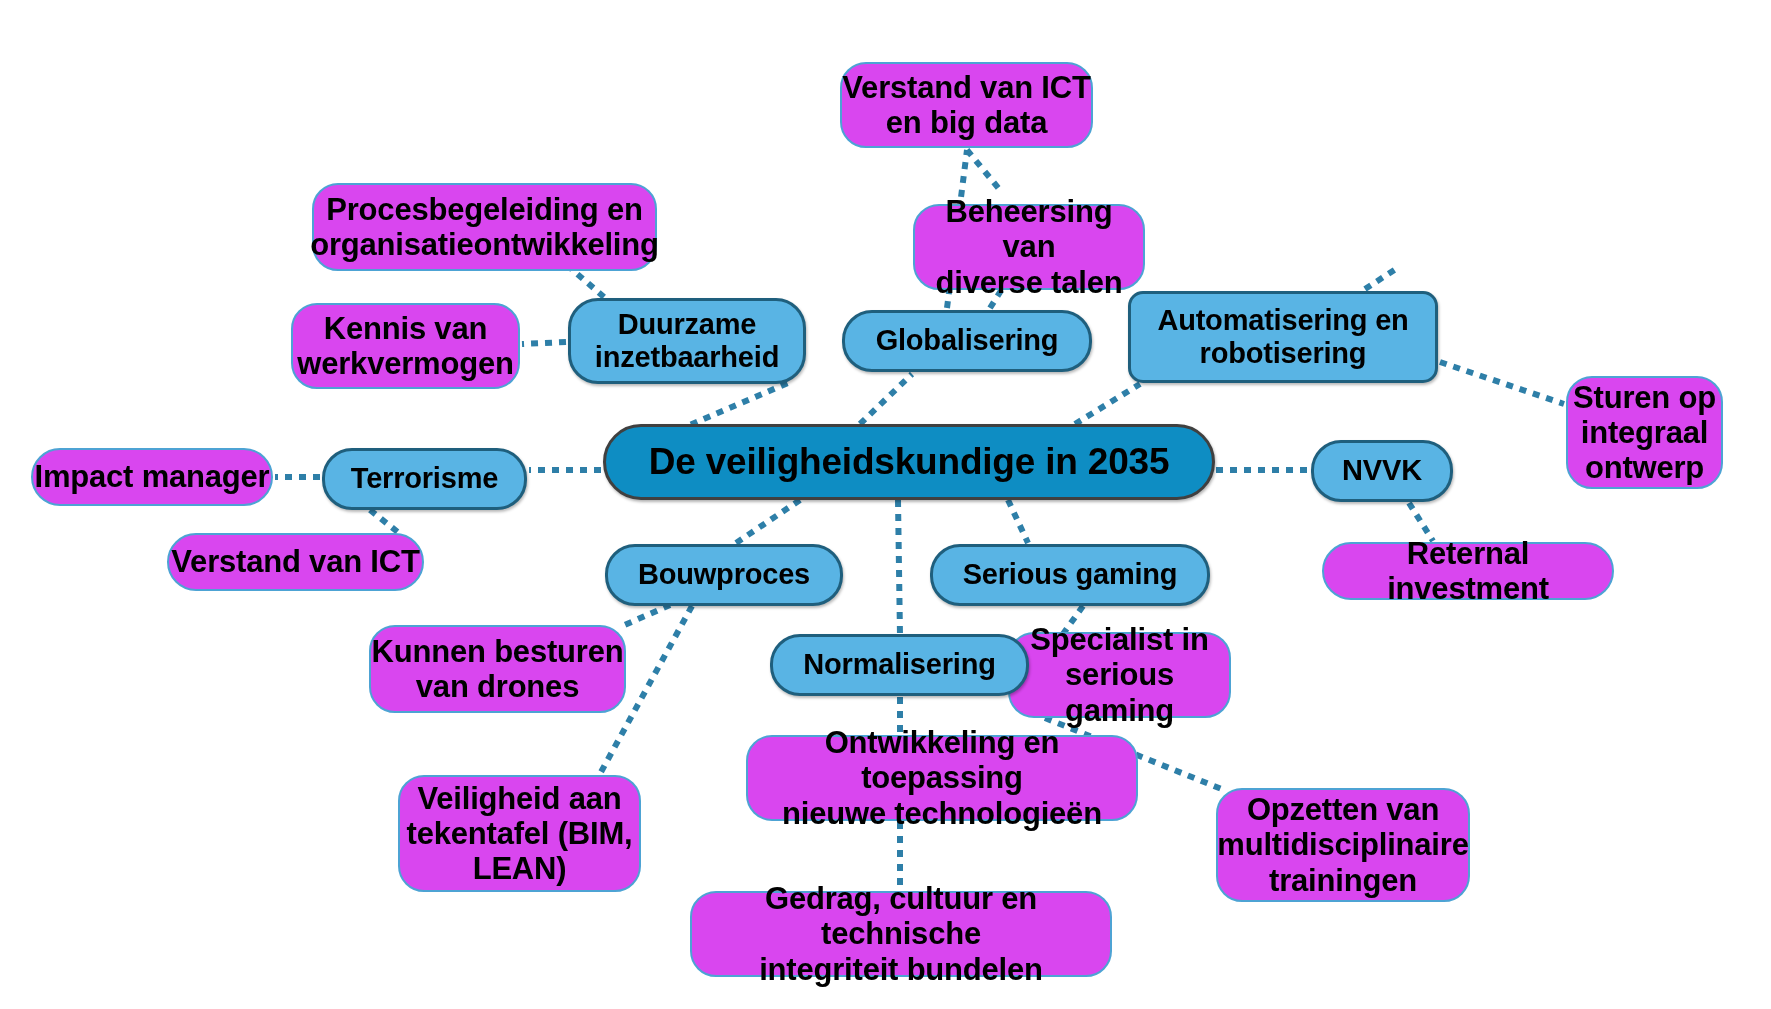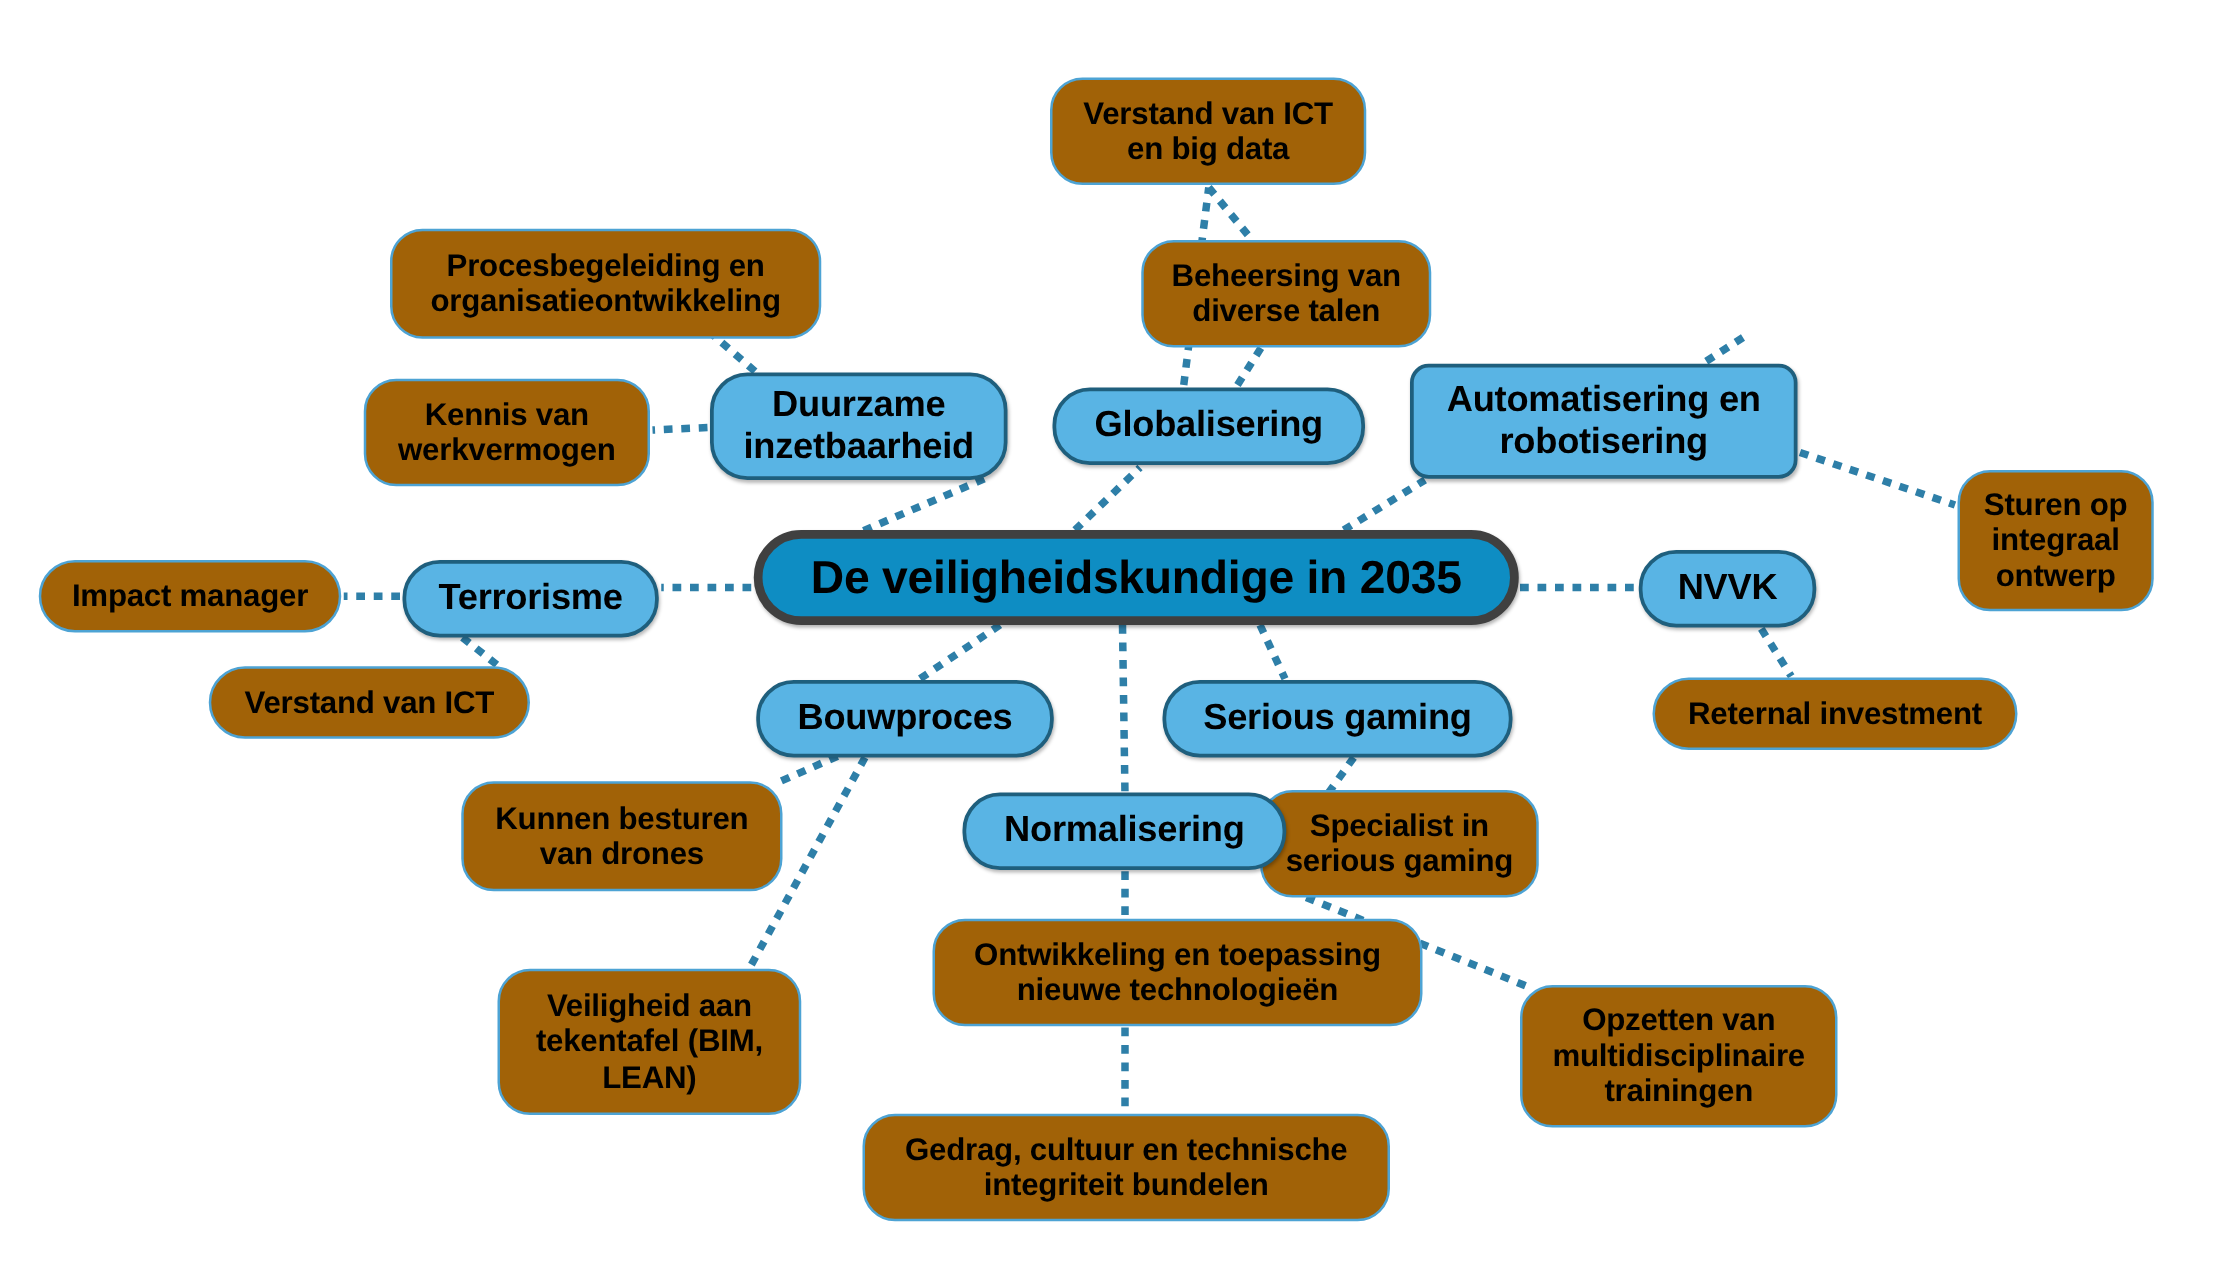--- a/index.html
+++ b/index.html
@@ -31,39 +31,39 @@
     justify-content: center;
     text-align: center;
     font-weight: bold;
     color: #000000;
     line-height: 1.14;
     white-space: pre-line;
     z-index: 2;
   }
   .node.root {
     background: #0e8dc3;
-    border: 7px solid #404040;
+    border: 3px solid #404040;
     border-radius: 40px;
     font-size: 37px;
     letter-spacing: -0.2px;
     box-shadow: 1px 2px 3px rgba(0,0,0,0.30);
   }
   .node.branch {
     background: #59b4e4;
     border: 3px solid #1f5f7d;
     border-radius: 30px;
     font-size: 29px;
     letter-spacing: -0.2px;
     box-shadow: 1px 2px 3px rgba(0,0,0,0.28);
   }
   .node.leaf {
-    background: #a16207;
+    background: #d946ef;
     border: 2px solid #4da3d4;
     border-radius: 26px;
-    font-size: 25px;
+    font-size: 31px;
     letter-spacing: -0.2px;
   }
   .node.leaf.tight { border-radius: 34px; }
 </style>
 </head>
 <body>
 
 <div id="canvas">
   <svg id="edges" viewBox="0 0 1771 1009" xmlns="http://www.w3.org/2000/svg">
       <line x1="678" y1="430" x2="790" y2="382" stroke="#2e7fa8" stroke-width="6" stroke-linecap="butt" stroke-dasharray="7 7"></line>
@@ -94,21 +94,21 @@
 <div class="node root" style="left: 603px; top: 424px; width: 612px; height: 76px;">De veiligheidskundige in 2035</div>
     <div class="node branch" style="left: 568px; top: 298px; width: 238px; height: 86px;">Duurzame
 inzetbaarheid</div>
     <div class="node leaf" style="left: 291px; top: 303px; width: 229px; height: 86px;">Kennis van
 werkvermogen</div>
     <div class="node leaf" style="left: 312px; top: 183px; width: 345px; height: 88px;">Procesbegeleiding en
 organisatieontwikkeling</div>
     <div class="node branch" style="left: 842px; top: 310px; width: 250px; height: 62px;">Globalisering</div>
     <div class="node leaf" style="left: 840px; top: 62px; width: 253px; height: 86px;">Verstand van ICT
 en big data</div>
-    <div class="node leaf" style="left: 913px; top: 192px; width: 232px; height: 86px;">Beheersing van
+    <div class="node leaf" style="left: 913px; top: 204px; width: 232px; height: 86px;">Beheersing van
 diverse talen</div>
     <div class="node branch" style="left: 1128px; top: 291px; width: 310px; height: 92px; border-radius: 15px;">Automatisering en
 robotisering</div>
     <div class="node leaf" style="left: 1566px; top: 376px; width: 157px; height: 113px;">Sturen op
 integraal
 ontwerp</div>
     <div class="node branch" style="left: 1311px; top: 440px; width: 142px; height: 62px;">NVVK</div>
     <div class="node leaf tight" style="left: 1322px; top: 542px; width: 292px; height: 58px;">Reternal investment</div>
     <div class="node branch" style="left: 930px; top: 544px; width: 280px; height: 62px;">Serious gaming</div>
     <div class="node leaf" style="left: 1008px; top: 632px; width: 223px; height: 86px;">Specialist in

